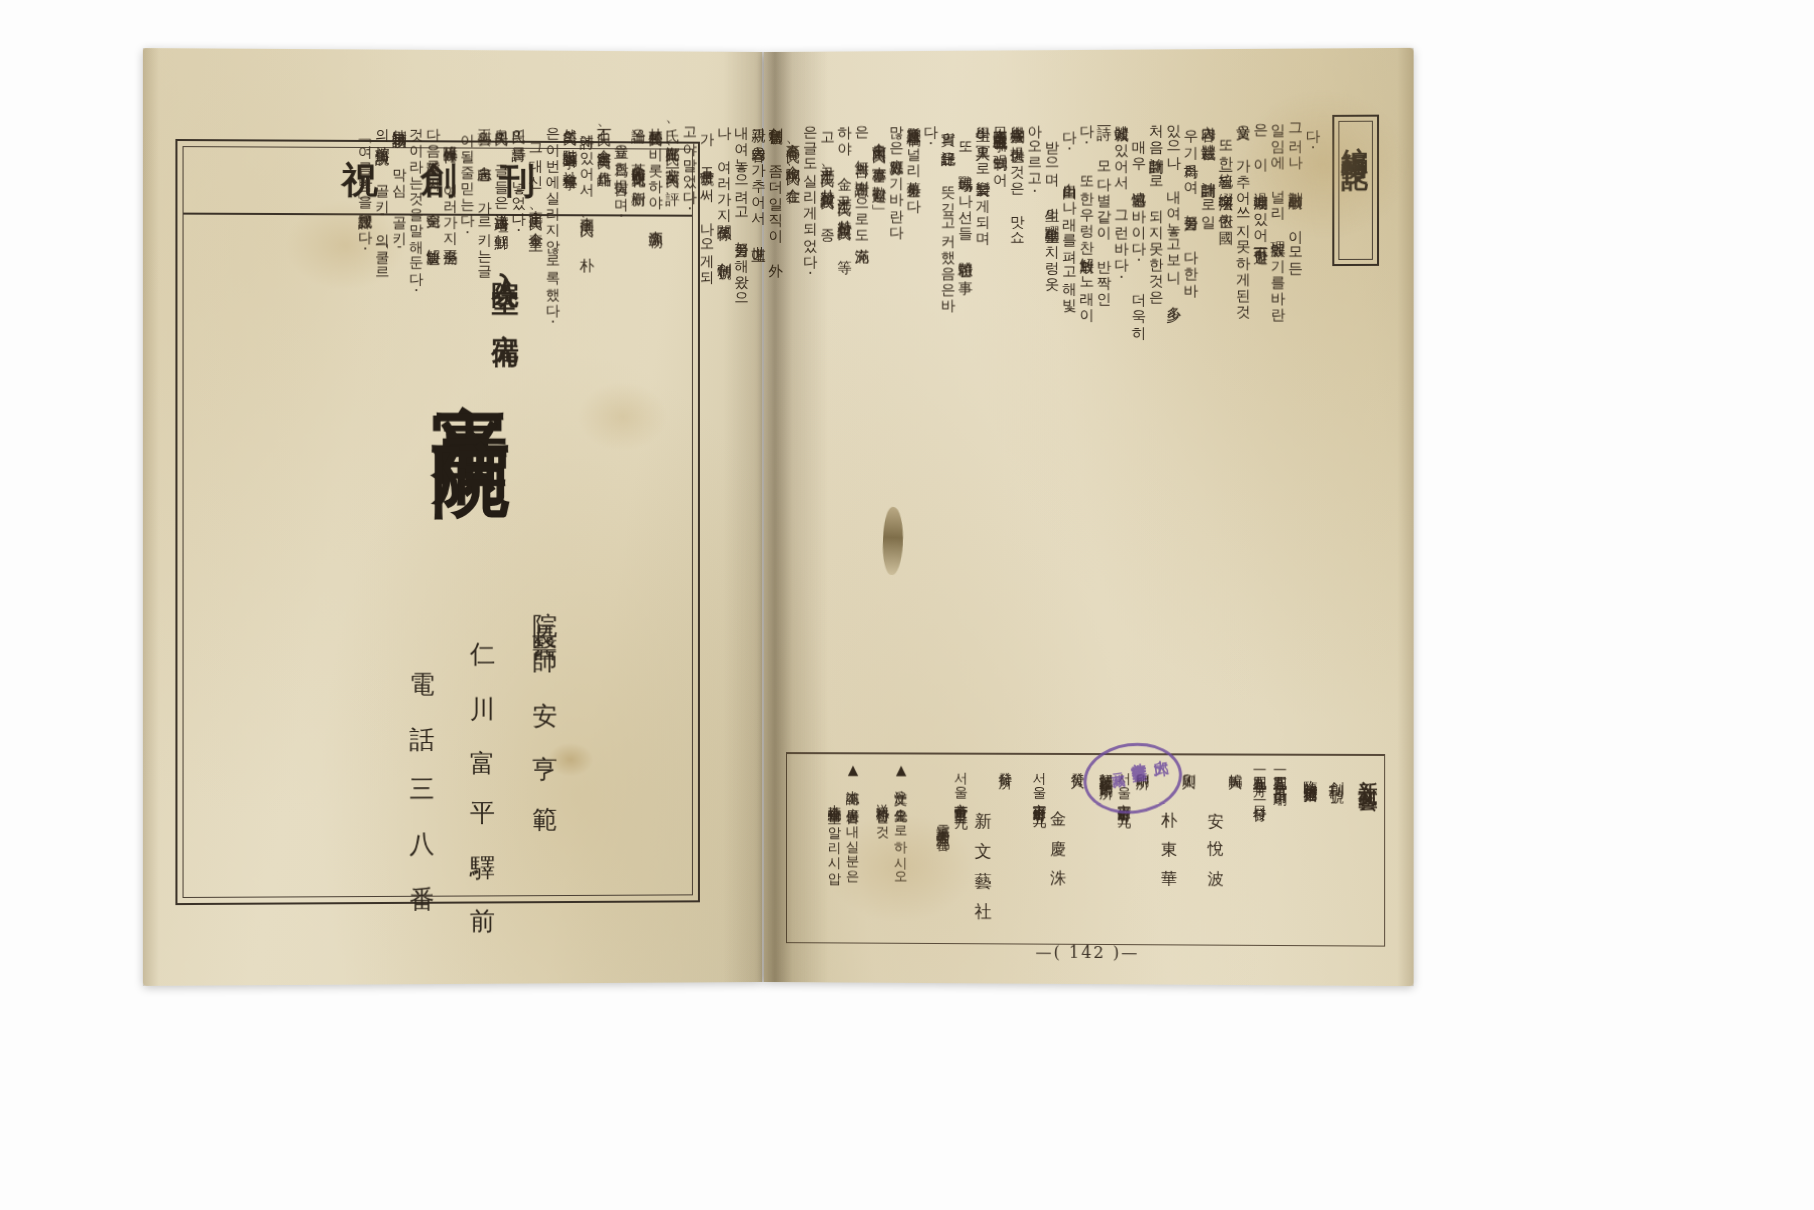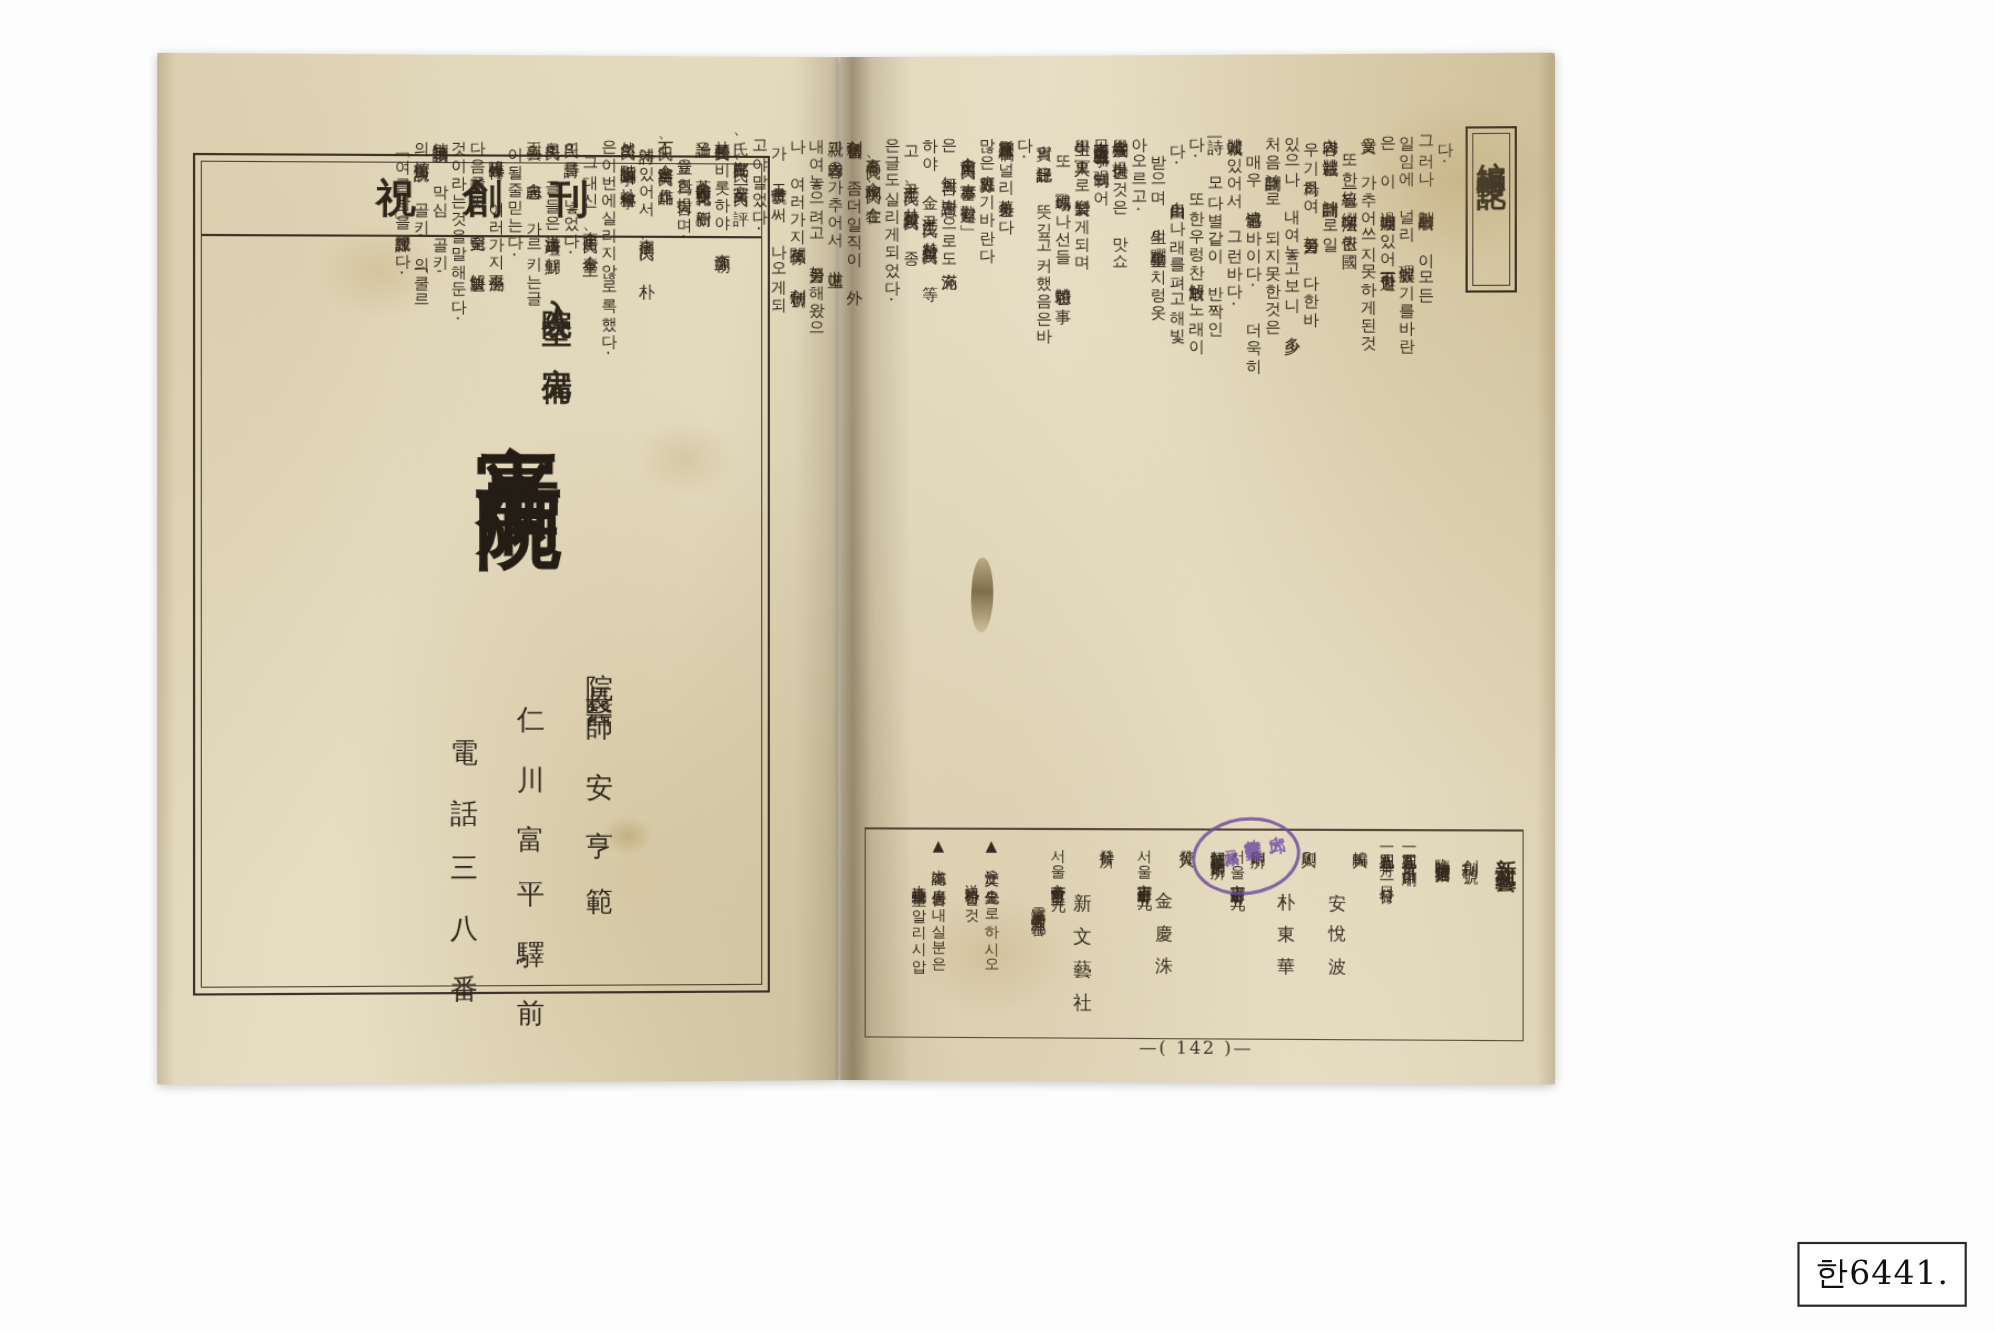--- a/index.html
+++ b/index.html
@@ -483,15 +483,14 @@
         <span class="s3">元藏</span>
       </div>
 
       <div class="page-number">—( 142 )—</div>
     </div>
 
     <div class="gutter"></div>
     <div class="gutter-tear"></div>
   </div>
 
-  <div class="label">한6441.</div>
 
 </div>
 
 </body></html>

